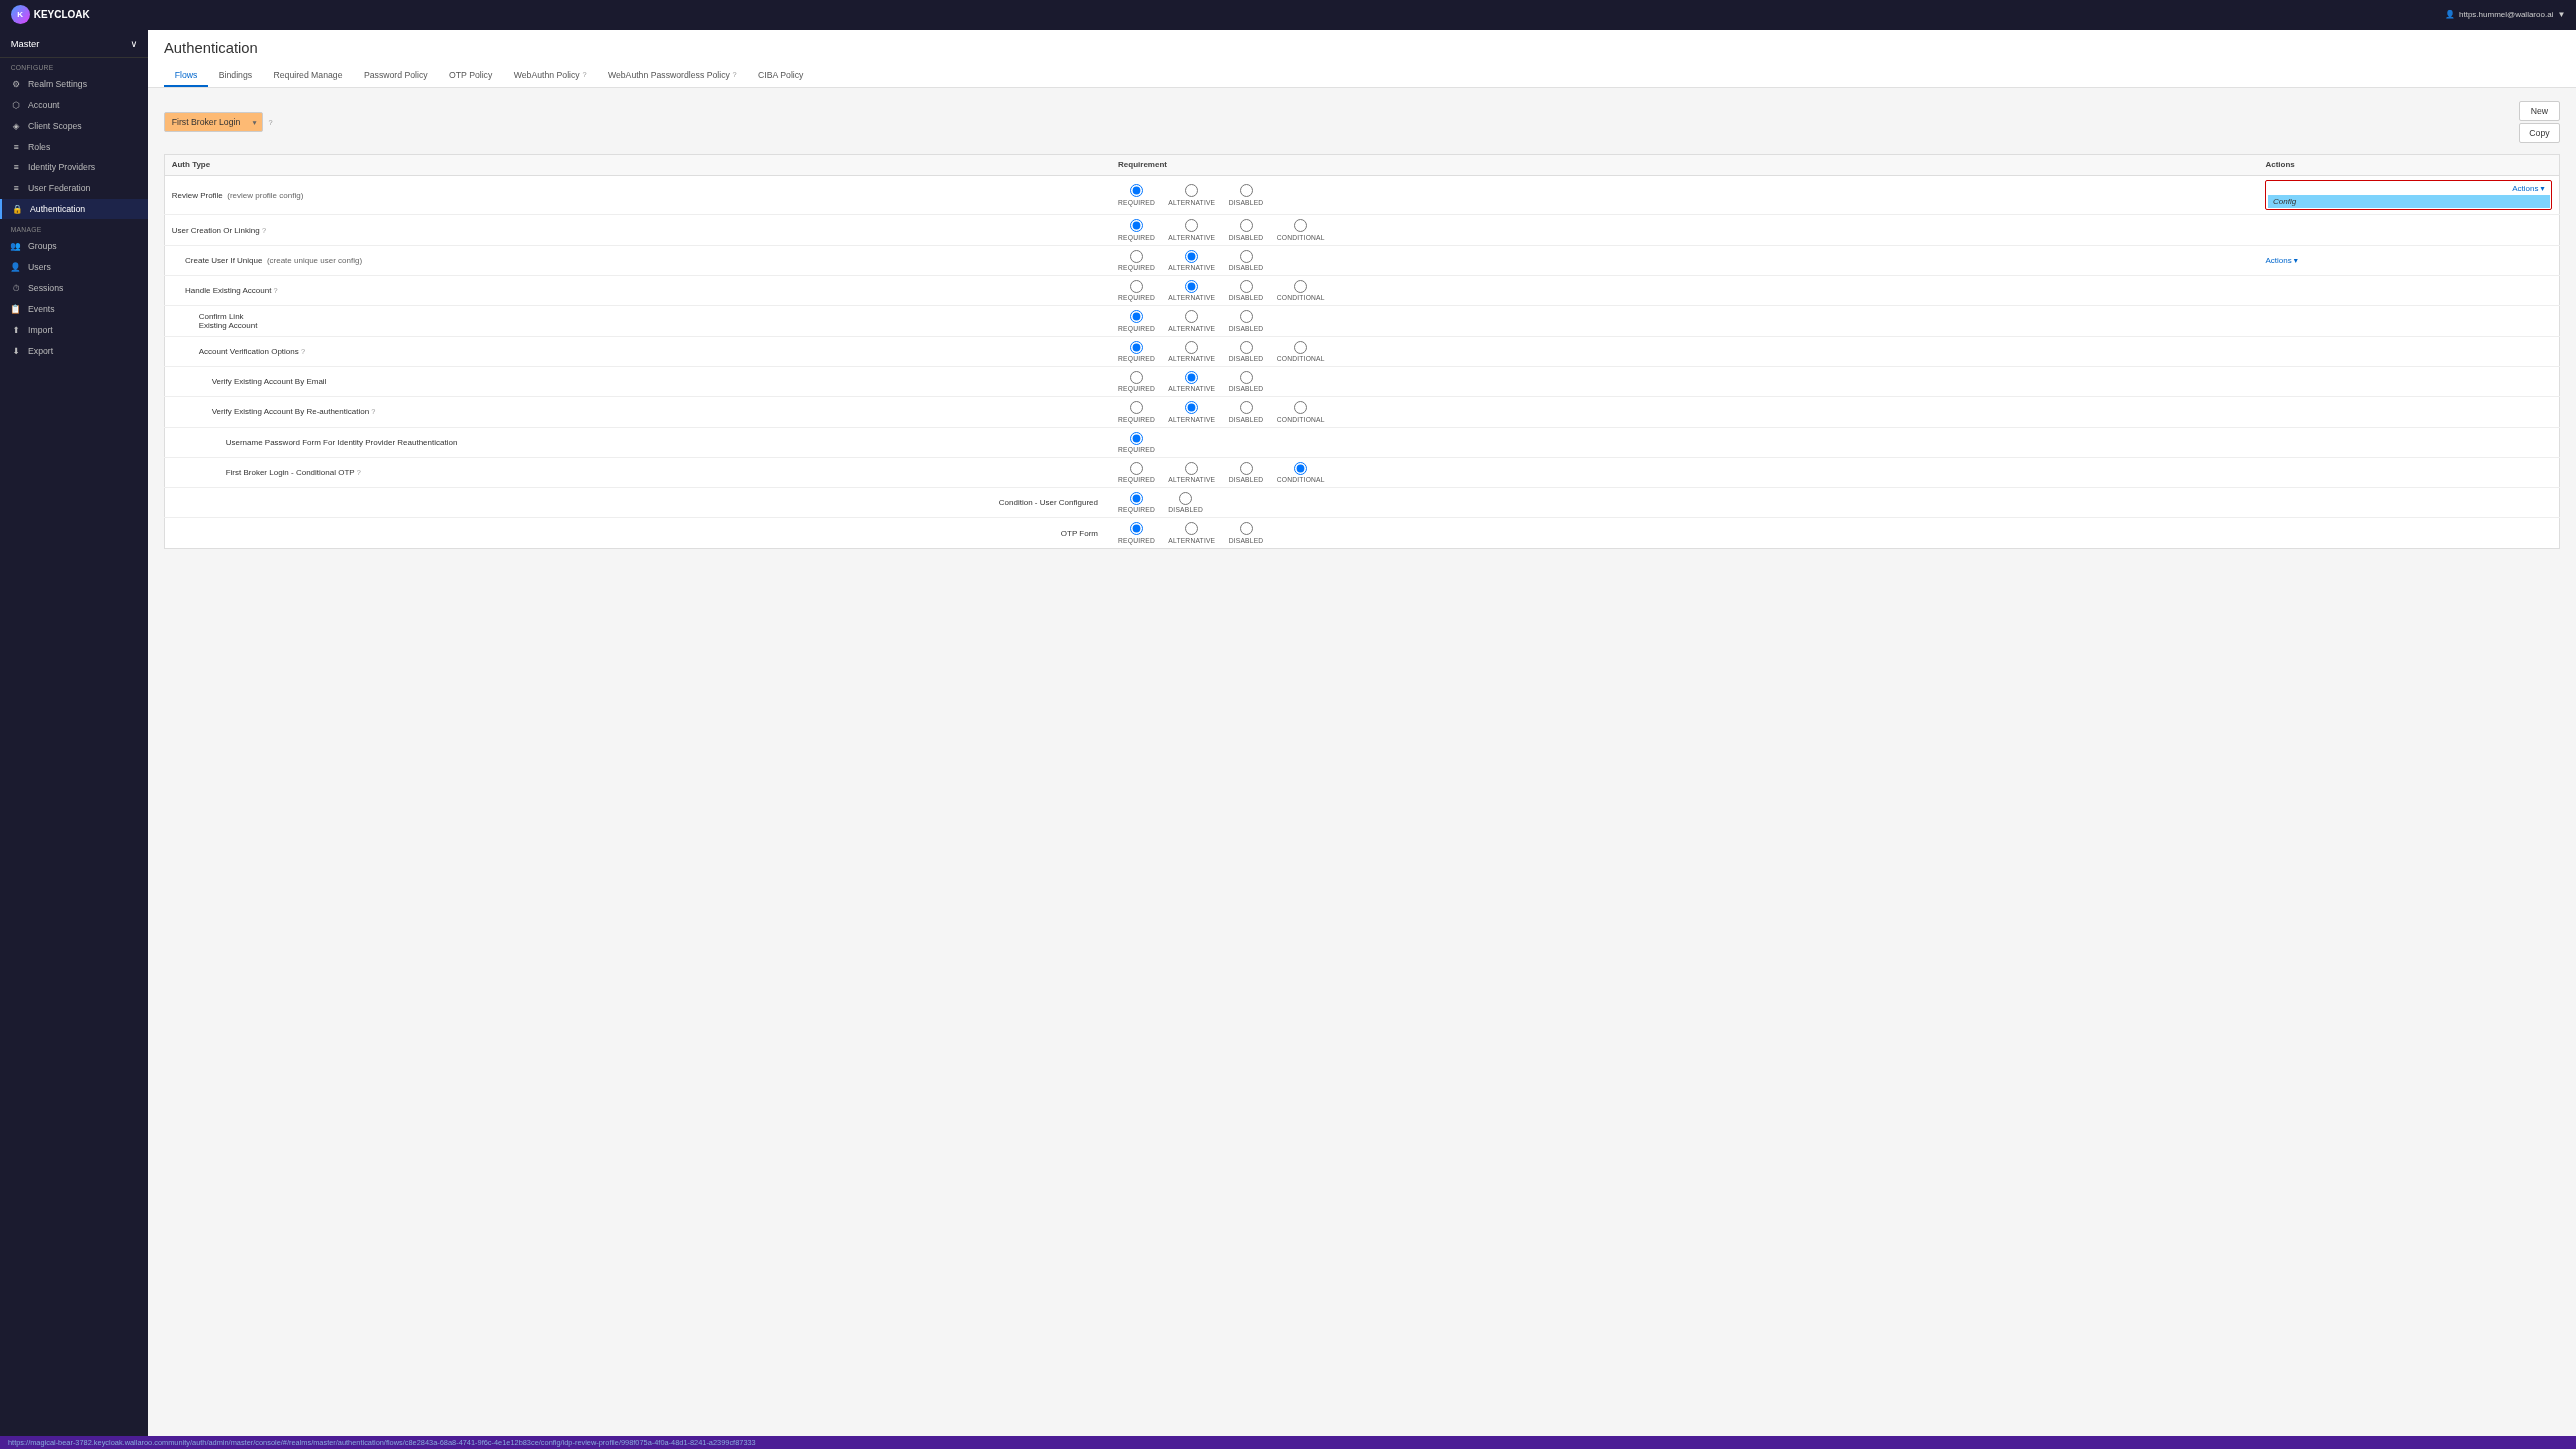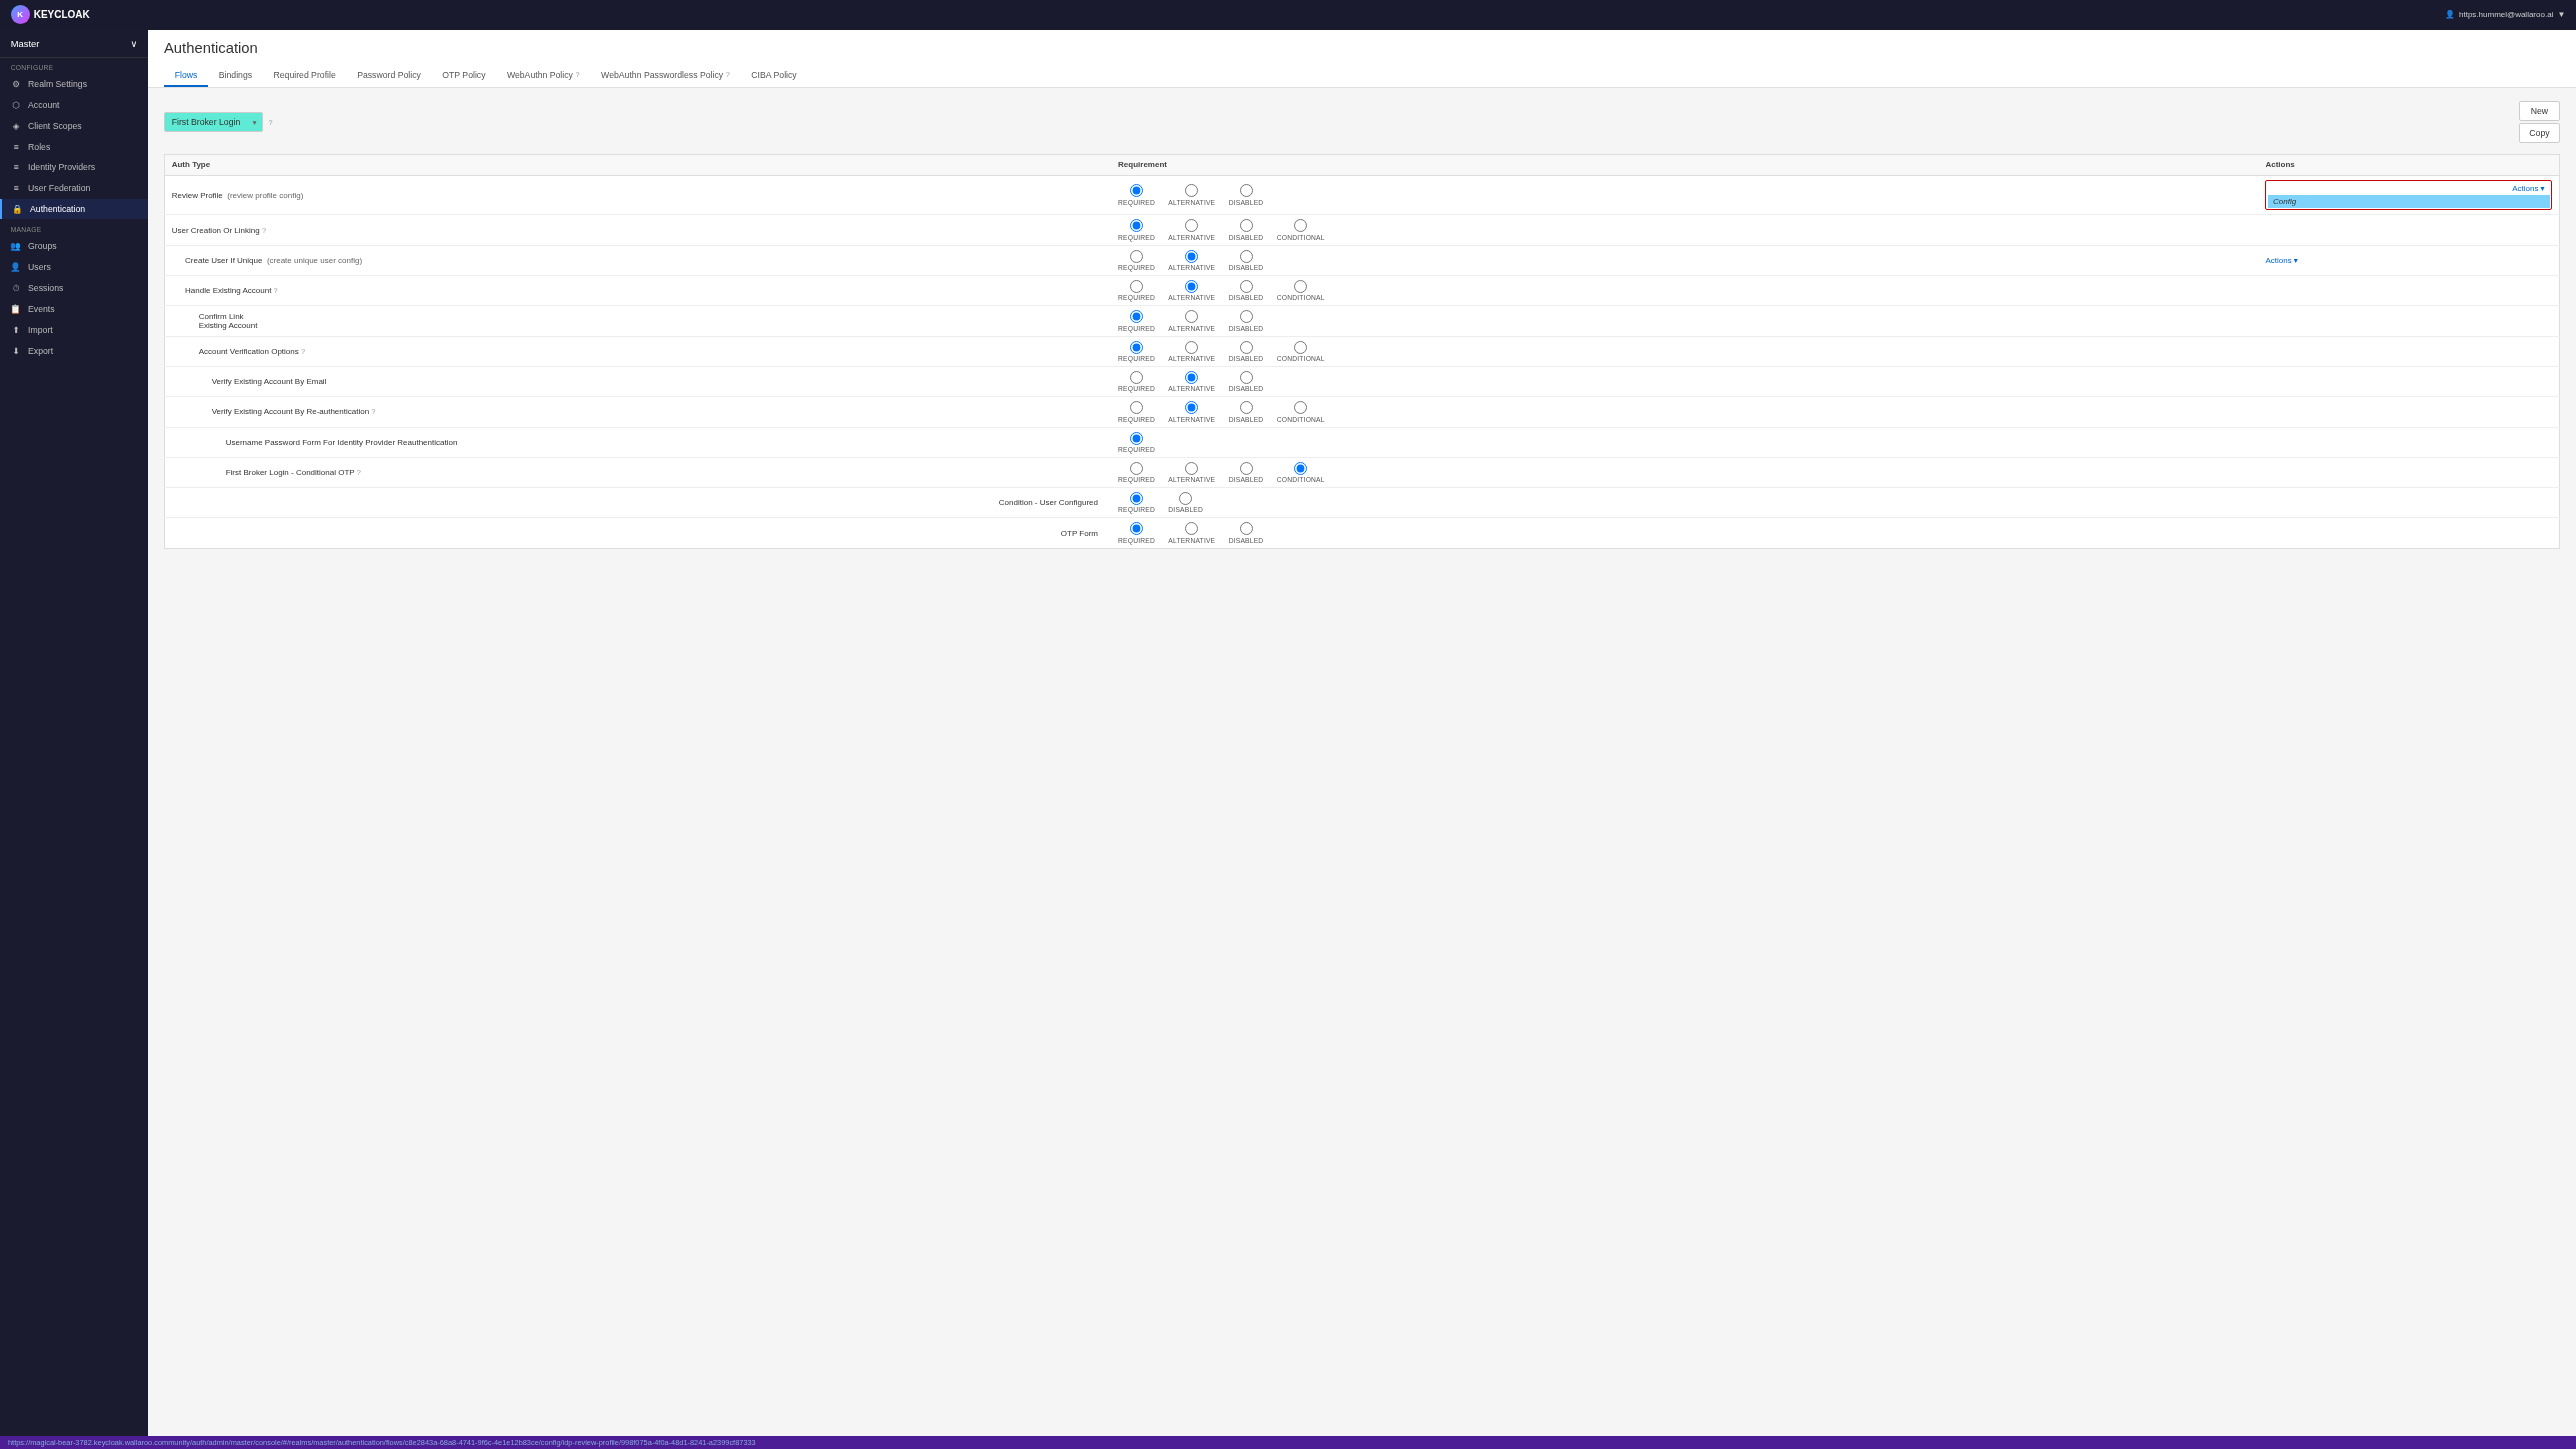--- a/index.html
+++ b/index.html
@@ -89,21 +89,21 @@
     .content-area { padding: 13.4px 16px; }
 
     
     .toolbar { display: flex; align-items: center; justify-content: space-between; margin-bottom: 10.7px; }
     .toolbar-left { display: flex; align-items: center; gap: 5.4px; }
     .select-wrapper { position: relative; display: inline-block; }
     .flow-select {
       padding: 4px 21.5px 4px 6.7px;
       border: 0.7px solid #ccc;
       border-radius: 2px;
-      background: #5eead4;
+      background: #fdba74;
       font-size: 8.7px;
       appearance: none;
       cursor: pointer;
       color: #333;
     }
     .select-arrow { position: absolute; right: 5.4px; top: 50%; transform: translateY(-50%); pointer-events: none; color: #666; font-size: 6.7px; }
     .help-icon { color: #999; font-size: 8.7px; cursor: pointer; }
     .toolbar-right { display: flex; gap: 2px; flex-direction: column; }
     .btn {
       padding: 4px 9.4px;
@@ -275,21 +275,21 @@
       <span>Export</span>
     </div>
   </div>
 
   <div class="main-content">
     <div class="main-header">
       <h1 class="page-title">Authentication</h1>
       <div class="tabs">
         <div class="tab active">Flows</div>
         <div class="tab">Bindings</div>
-        <div class="tab">Required Profile</div>
+        <div class="tab">Required Manage</div>
         <div class="tab">Password Policy</div>
         <div class="tab">OTP Policy</div>
         <div class="tab">WebAuthn Policy <span class="tab-help">?</span></div>
         <div class="tab">WebAuthn Passwordless Policy <span class="tab-help">?</span></div>
         <div class="tab">CIBA Policy</div>
       </div>
     </div>
 
     <div class="content-area">
 

